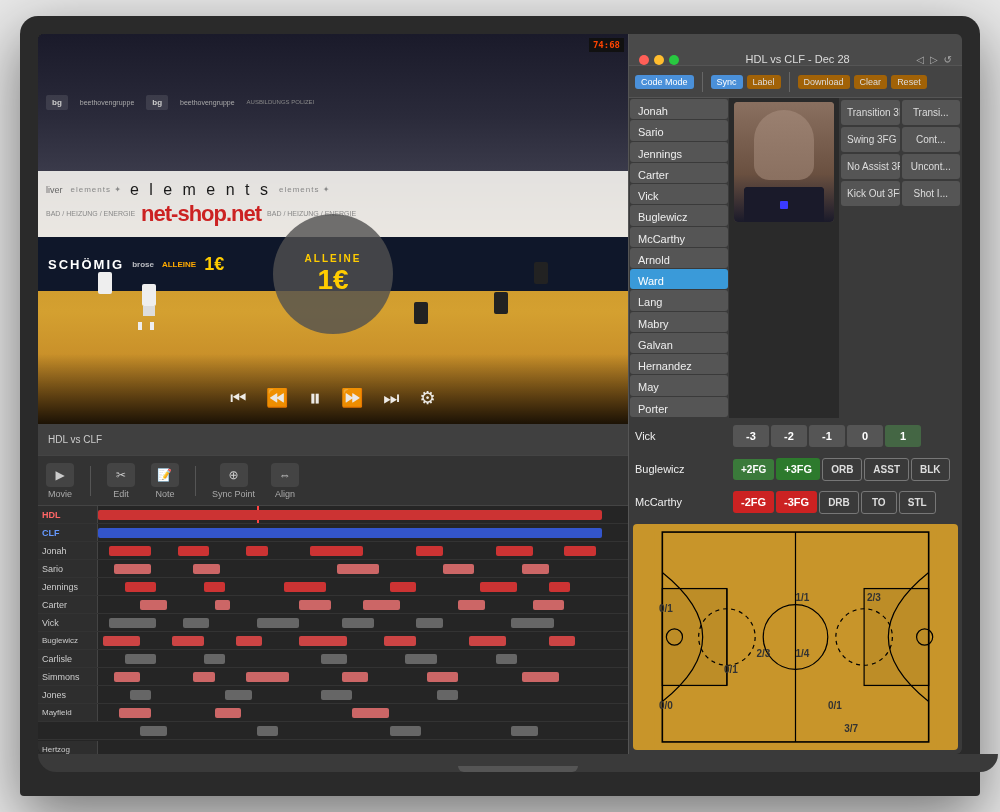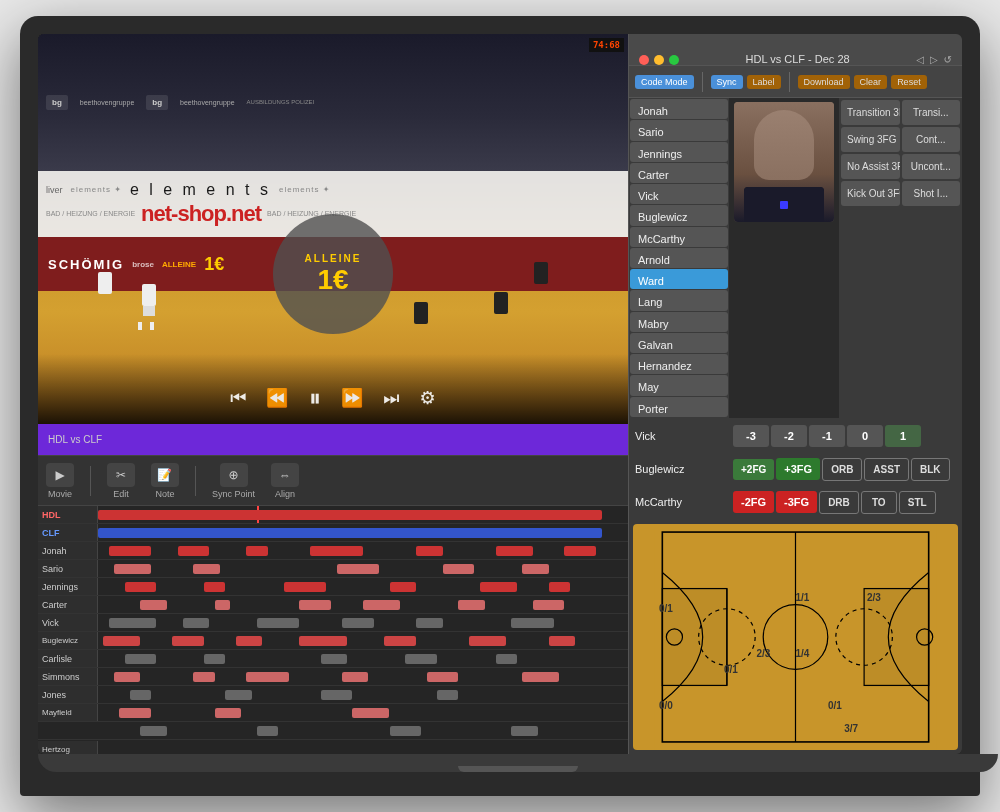--- a/index.html
+++ b/index.html
@@ -84,21 +84,21 @@
       bottom: 0; left: 0; right: 0;
       height: 48%;
       background: linear-gradient(180deg, #c8952a 0%, #d4a030 40%, #b87820 100%);
     }
 
     .banner-red {
       position: absolute;
       top: 52%;
       left: 0; right: 0;
       height: 14%;
-      background: #7f1d1d;
+      background: #0f172a;
       display: flex;
       align-items: center;
       padding: 0 10px;
       font-size: 11px;
       color: #fff;
       font-weight: bold;
       gap: 8px;
       overflow: hidden;
     }
 
@@ -173,21 +173,21 @@
     
     .timeline-panel {
       flex: 1;
       background: #252525;
       display: flex;
       flex-direction: column;
     }
 
     .timeline-header {
       height: 32px;
-      background: #6d28d9;
+      background: #404040;
       display: flex;
       align-items: center;
       justify-content: space-between;
       padding: 0 10px;
       border-bottom: 1px solid #444;
     }
 
     .timeline-header-title {
       color: #ccc;
       font-size: 10px;

